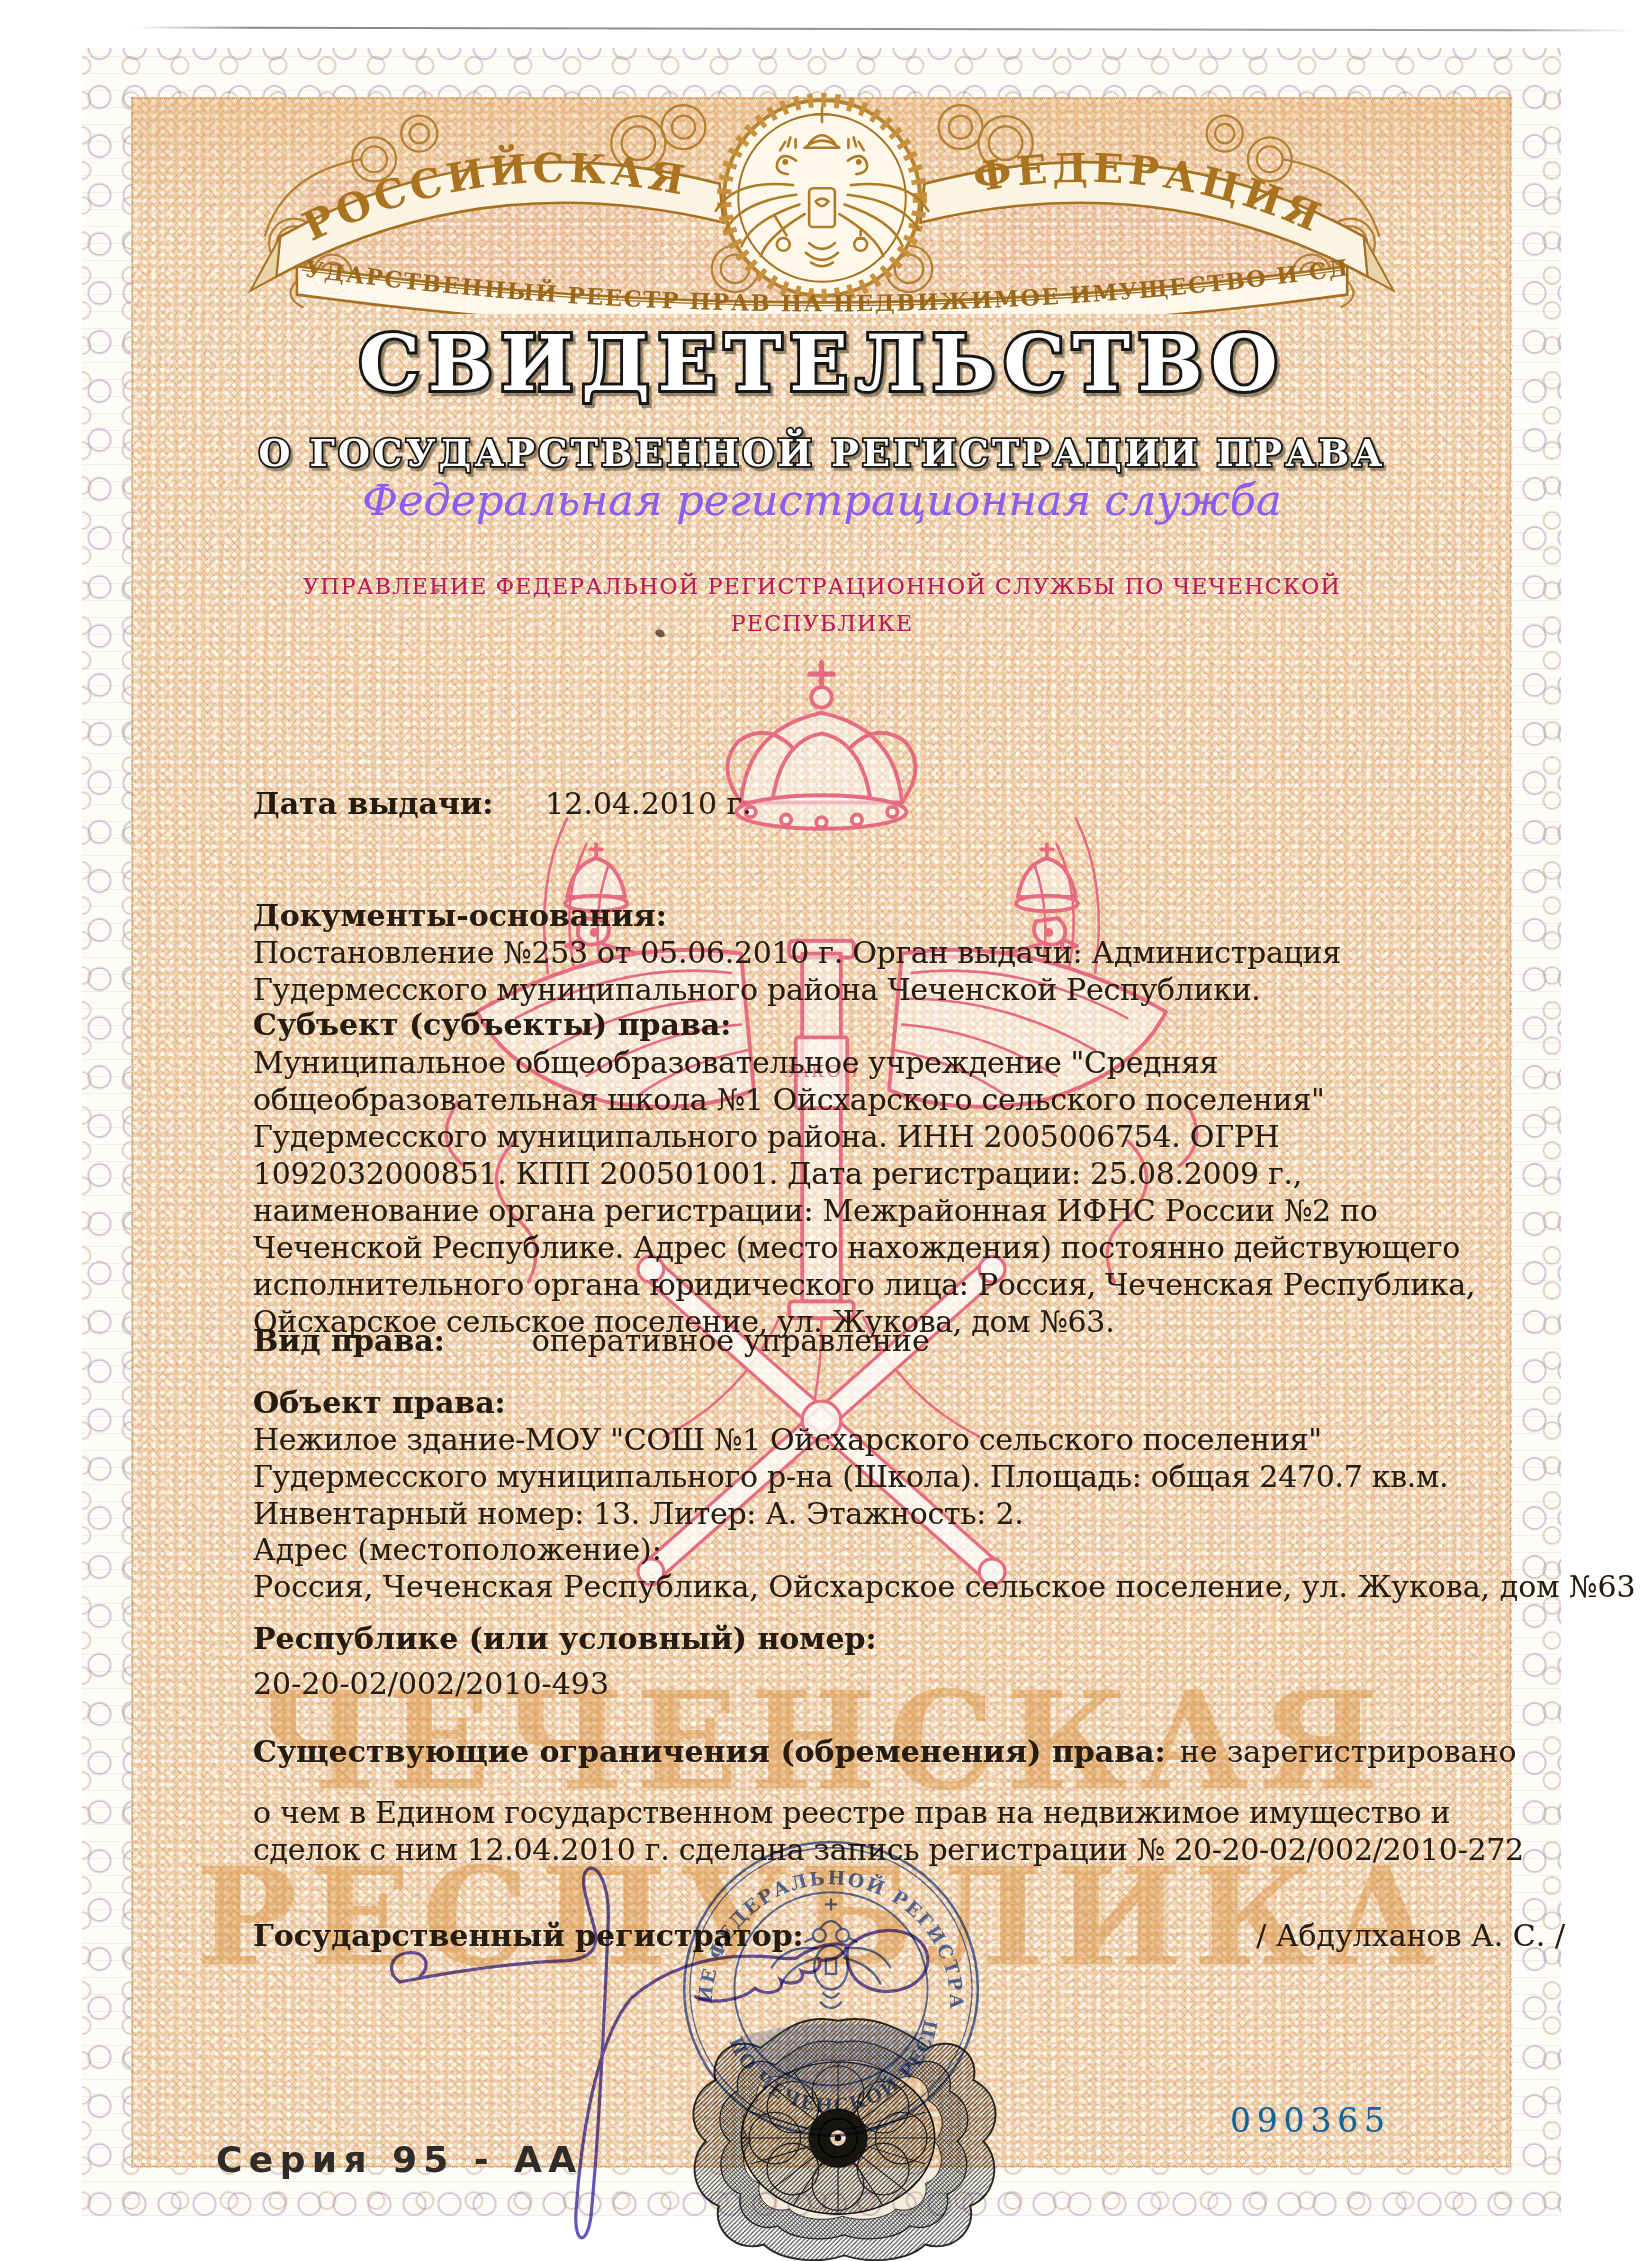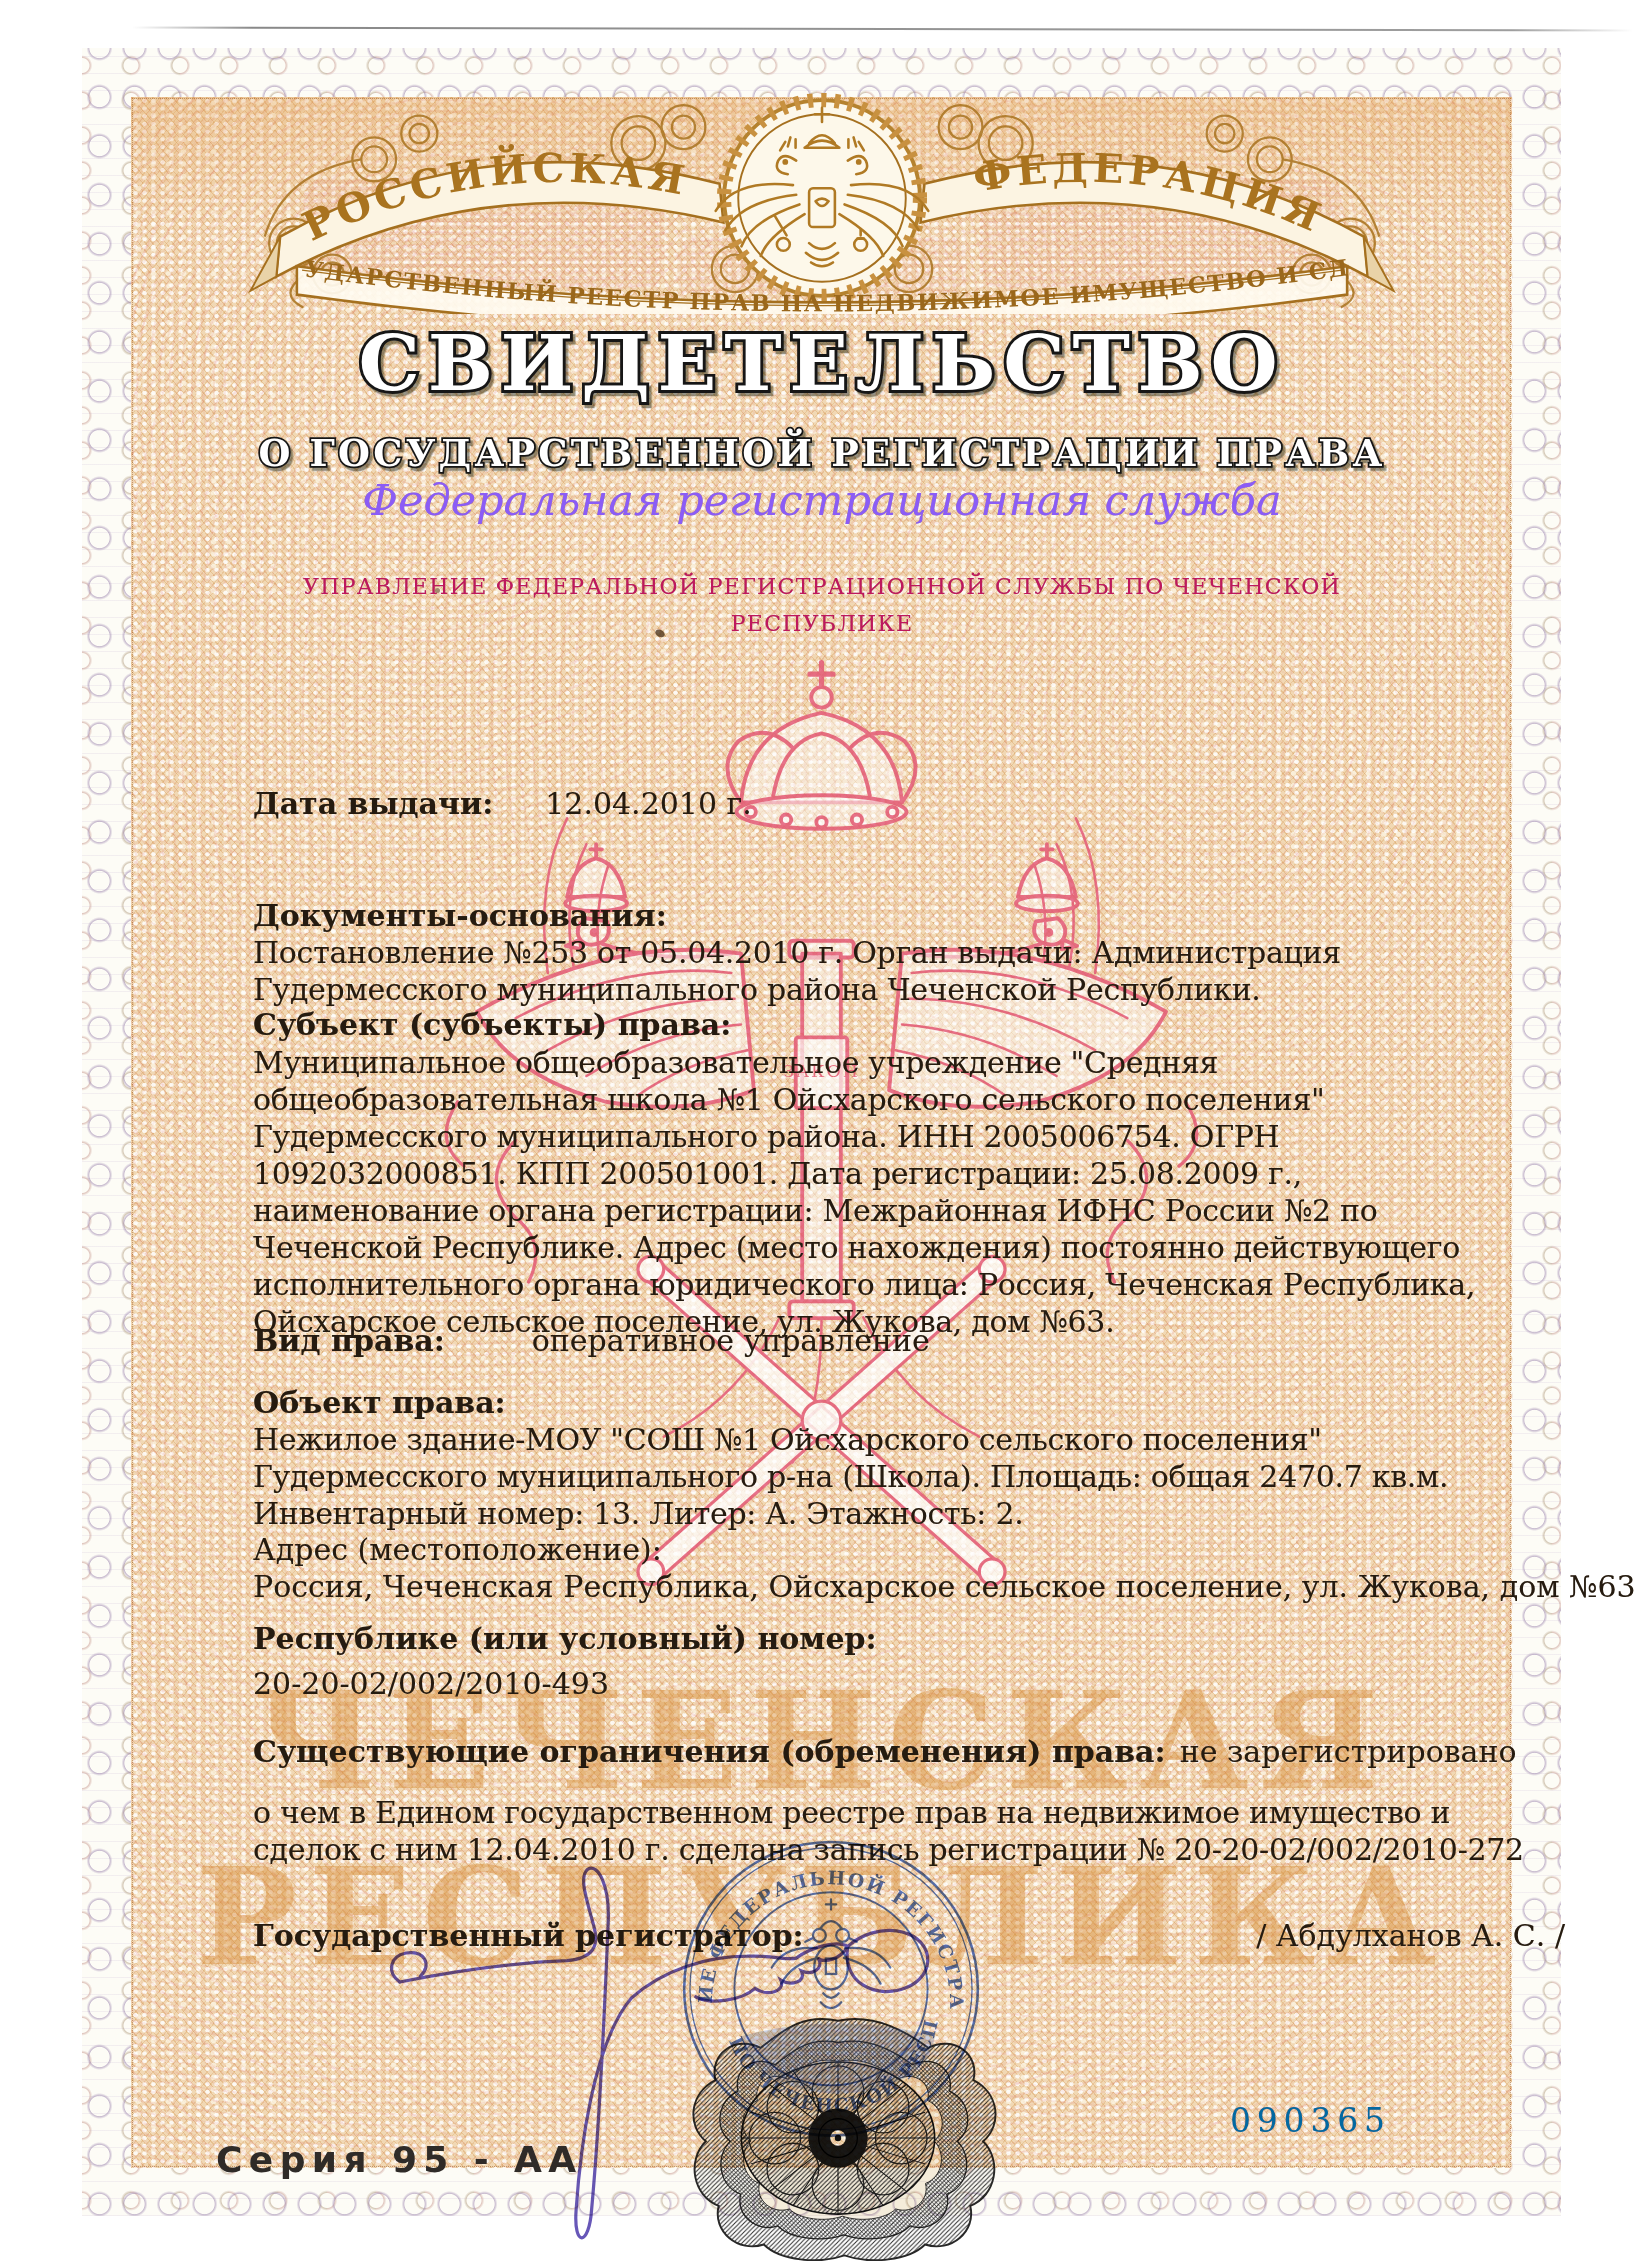--- a/index.html
+++ b/index.html
@@ -227,21 +227,21 @@
 
   <div class="t center agency">Федеральная регистрационная служба</div>
   <div class="t center office">УПРАВЛЕНИЕ ФЕДЕРАЛЬНОЙ РЕГИСТРАЦИОННОЙ СЛУЖБЫ ПО ЧЕЧЕНСКОЙ РЕСПУБЛИКЕ</div>
 
   <div class="t row" style="left:253px;top:785px;">
     <span class="b">Дата выдачи:</span>
     <span style="margin-left:52px;">12.04.2010 г.</span>
   </div>
 
   <div class="t b" style="left:253px;top:897px;">Документы-основания:</div>
-  <div class="t para" style="left:253px;top:934px;">Постановление №253 от 05.04.2010 г. Орган выдачи: Администрация Гудермесского муниципального района Чеченской Республики.</div>
+  <div class="t para" style="left:253px;top:934px;">Постановление №253 от 05.06.2010 г. Орган выдачи: Администрация Гудермесского муниципального района Чеченской Республики.</div>
 
   <div class="t b" style="left:253px;top:1006px;">Субъект (субъекты) права:</div>
   <div class="t para" style="left:253px;top:1044px;">Муниципальное общеобразовательное учреждение "Средняя общеобразовательная школа №1 Ойсхарского сельского поселения" Гудермесского муниципального района. ИНН 2005006754. ОГРН 1092032000851. КПП 200501001. Дата регистрации: 25.08.2009 г., наименование органа регистрации: Межрайонная ИФНС России №2 по Чеченской Республике. Адрес (место нахождения) постоянно действующего исполнительного органа юридического лица: Россия, Чеченская Республика, Ойсхарское сельское поселение, ул. Жукова, дом №63.</div>
 
   <div class="t row" style="left:253px;top:1322px;">
     <span class="b">Вид права:</span>
     <span style="margin-left:87px;">оперативное управление</span>
   </div>
 
   <div class="t b" style="left:253px;top:1384px;">Объект права:</div>

